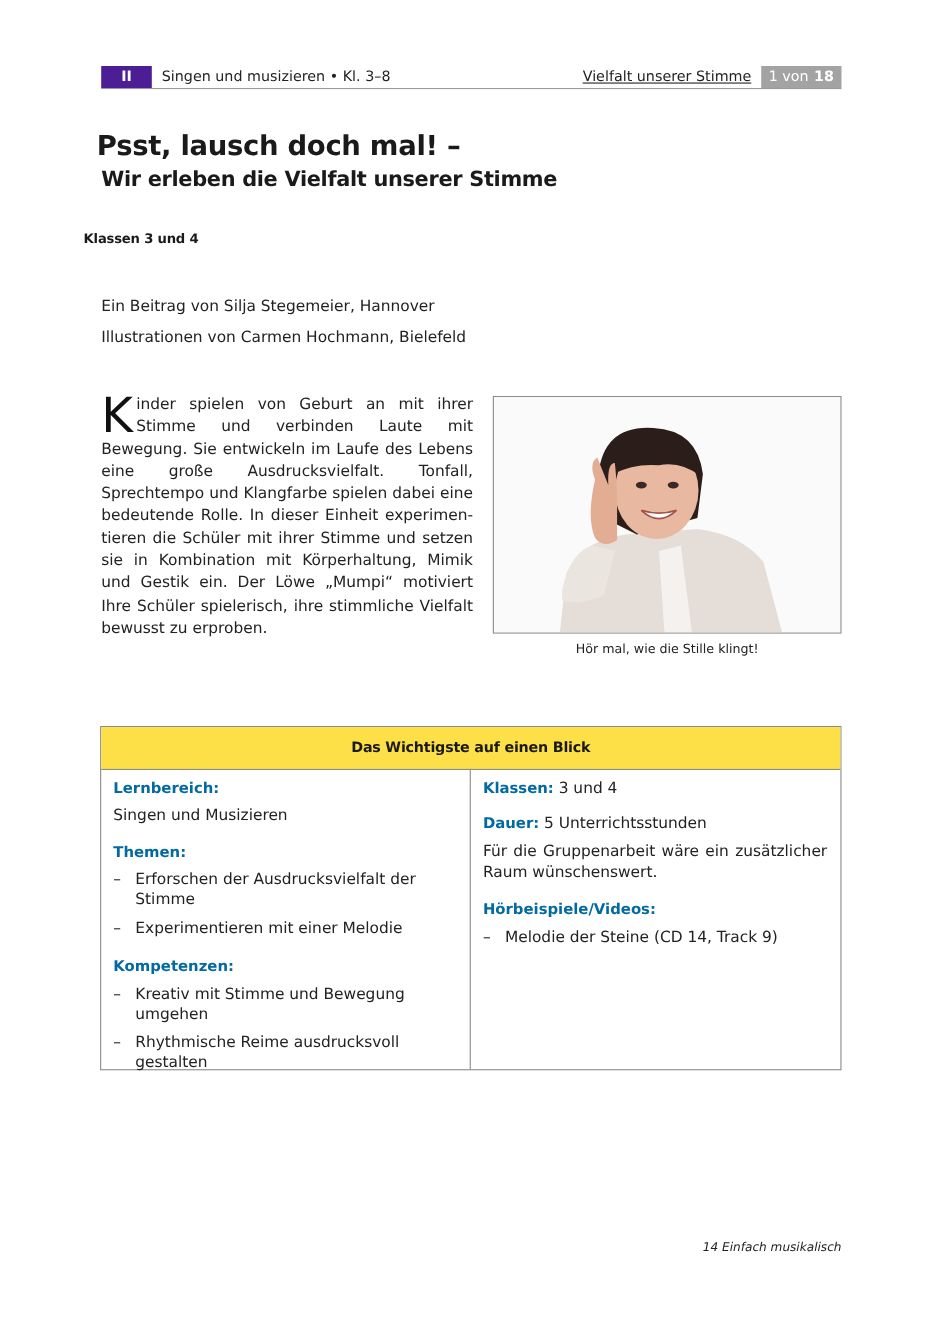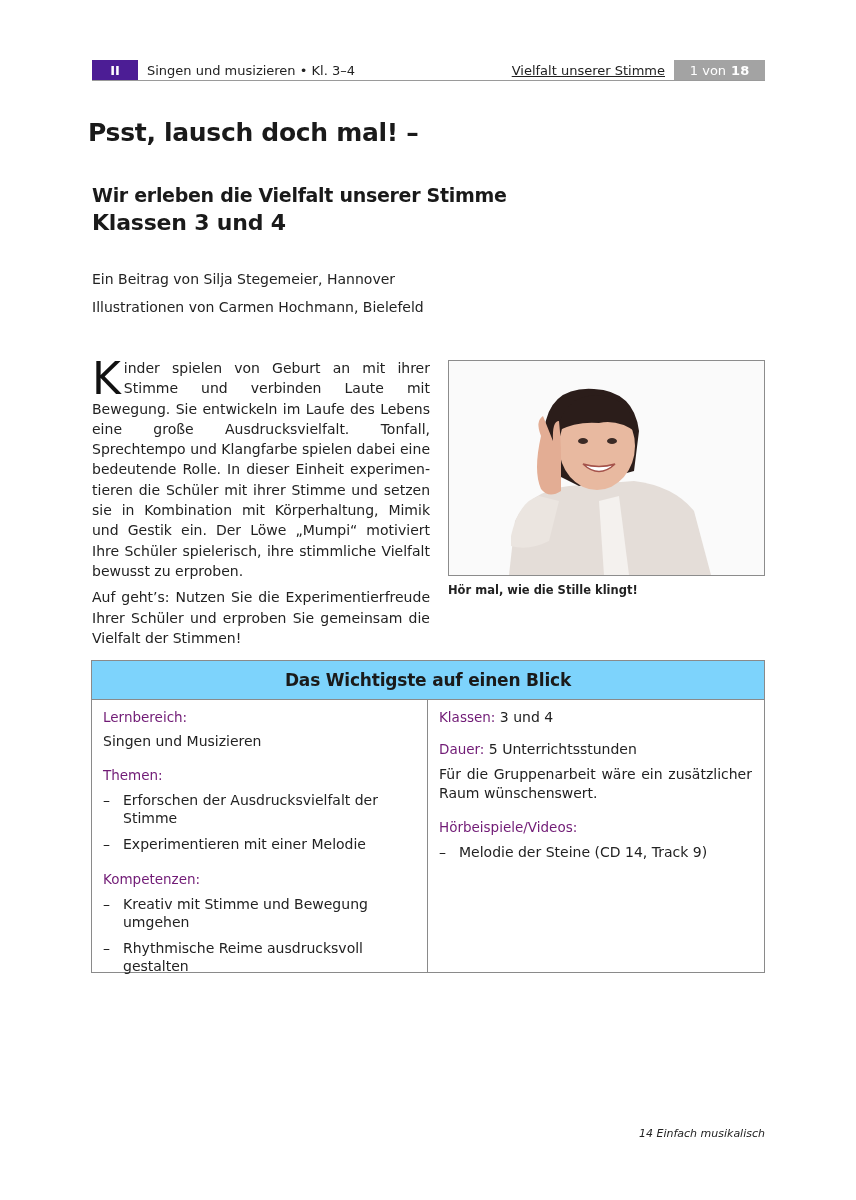--- a/index.html
+++ b/index.html
@@ -12,91 +12,90 @@
       border-bottom: 1px solid #9a9a9a; display: flex; align-items: center;
       font-size: 13px;
     }
     .hdr-section {
       width: 46px; height: 20px; background: #4c1d95; color: #ffffff;
       font-weight: bold; display: flex; align-items: center; justify-content: center; font-size: 13px;
     }
     .hdr-left { margin-left: 9px; flex: 1; color: #222; }
     .hdr-right { margin-right: 9px; color: #222; text-decoration: underline; }
     .hdr-page {
-      width: 91px; height: 20px; background: #a3a3a3; color: #ffffff;
+      width: 73px; height: 20px; background: #a3a3a3; color: #ffffff;
       display: flex; align-items: center; justify-content: center; font-size: 13px;
     }
     .hdr-page b { margin-left: 5px; font-weight: bold; }
 
     .title { position: absolute; left: 88px; top: 118px; font-size: 25px; font-weight: bold; letter-spacing: -0.3px; }
-    .subtitle { position: absolute; left: 92px; top: 152px; font-size: 19px; font-weight: bold; letter-spacing: -0.3px; margin-top: 32px; }
-    .grades { position: absolute; left: 92px; top: 210px; font-size: 22px; font-weight: bold; letter-spacing: -0.2px; }
+    .subtitle { position: absolute; left: 92px; top: 152px; font-size: 19px; font-weight: bold; letter-spacing: -0.3px; }
+    .grades { position: absolute; left: 76px; top: 210px; font-size: 12px; font-weight: bold; letter-spacing: -0.2px; }
     .author { position: absolute; left: 92px; top: 271px; font-size: 14px; color: #222; }
     .illustr { position: absolute; left: 92px; top: 299px; font-size: 14px; color: #222; }
 
     .intro {
       position: absolute; left: 92px; top: 358px; width: 338px;
       font-size: 14px; line-height: 20.3px; text-align: justify; color: #222;
       hyphens: manual;
     }
     .intro p { margin: 0 0 6px 0; }
     .dropcap {
       float: left; font-size: 44px; line-height: 36px; margin: 3px 3px 0 0; font-weight: normal; color: #111;
     }
 
     .photo-frame {
       position: absolute; left: 448px; top: 360px; width: 315px; height: 214px;
       border: 1px solid #8c8c8c; background: #fafafa; overflow: hidden;
     }
     .photo-frame svg { display: block; }
-    .caption { position: absolute; left: 448px; top: 583px; width: 317px; font-size: 11.5px; color: #222; font-weight: bold; }
+    .caption { position: absolute; left: 448px; top: 583px; width: 317px; text-align: center; font-size: 11.5px; color: #222; }
 
     .box {
       position: absolute; left: 91px; top: 660px; width: 672px; height: 311px;
       border: 1px solid #8a8a8a;
     }
     .box-head {
-      height: 38px; background: #7dd3fc; border-bottom: 1px solid #8a8a8a;
+      height: 38px; background: #fde047; border-bottom: 1px solid #8a8a8a;
       display: flex; align-items: center; justify-content: center;
-      font-size: 17px; font-weight: bold; letter-spacing: -0.2px;
+      font-size: 13px; font-weight: bold; letter-spacing: -0.2px;
     }
     .box-cols { display: flex; height: 272px; }
     .col-left { width: 336px; border-right: 1px solid #8a8a8a; padding: 9px 0 0 11px; box-sizing: border-box; }
     .col-right { flex: 1; padding: 9px 12px 0 11px; box-sizing: border-box; }
-    .lbl { font-size: 13.5px; font-weight: normal; color: #701a75; }
+    .lbl { font-size: 13.5px; font-weight: bold; color: #0369a1; }
     .txt { font-size: 14px; color: #222; }
     .li { display: flex; font-size: 14px; color: #222; line-height: 18px; margin-top: 8px; }
     .li .dash { width: 20px; flex: none; }
     .gap-lg { margin-top: 16px; }
     .just { text-align: justify; }
 
     .footer { position: absolute; right: 91px; top: 1127px; font-size: 11px; font-style: italic; color: #222; }
   </style>
 </head>
 <body>
 
 <div class="header">
   <div class="hdr-section">II</div>
-  <div class="hdr-left">Singen und musizieren • Kl. 3–4</div>
+  <div class="hdr-left">Singen und musizieren • Kl. 3–8</div>
   <div class="hdr-right">Vielfalt unserer Stimme</div>
   <div class="hdr-page">
     <span>1 von</span>
     <b>18</b>
   </div>
 </div>
 
 <div class="title">Psst, lausch doch mal! –</div>
 <div class="subtitle">Wir erleben die Vielfalt unserer Stimme</div>
 <div class="grades">Klassen 3 und 4</div>
 <div class="author">Ein Beitrag von Silja Stegemeier, Hannover</div>
 <div class="illustr">Illustrationen von Carmen Hochmann, Bielefeld</div>
 
 <div class="intro">
   <p><span class="dropcap">K</span><span>inder spielen von Geburt an mit ihrer Stimme und verbinden Laute mit Bewegung. Sie entwickeln im Laufe des Lebens eine große Ausdrucksvielfalt. Tonfall, Sprechtempo und Klangfarbe spielen dabei eine bedeutende Rolle. In dieser Einheit experimen­tieren die Schüler mit ihrer Stimme und setzen sie in Kombination mit Körperhaltung, Mimik und Gestik ein. Der Löwe „Mumpi“ motiviert Ihre Schüler spie­lerisch, ihre stimmliche Vielfalt bewusst zu erproben.</span></p>
-  <p>Auf geht’s: Nutzen Sie die Experimentierfreude Ihrer Schüler und erproben Sie gemeinsam die Vielfalt der Stimmen!</p>
 </div>
 
 <div class="photo-frame">
   <svg width="315" height="214" viewBox="0 0 315 214">
     <rect width="315" height="214" fill="#fafafa"></rect>
 
     <path d="M60 214 L66 160 Q80 130 120 125 L185 120 Q225 125 245 150 L262 214 Z" fill="#e4ddd8"></path>
     <path d="M150 140 L170 135 L180 214 L155 214 Z" fill="#f4f1ee"></path>
 
     <path d="M62 175 Q70 140 90 135 L110 140 L100 180 Q80 190 62 185 Z" fill="#ebe5e0"></path>

